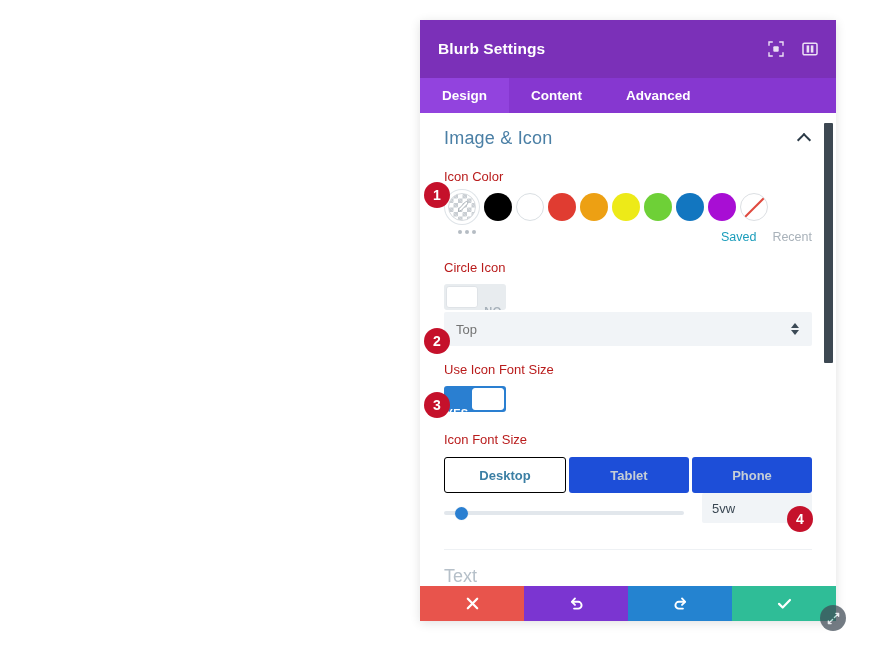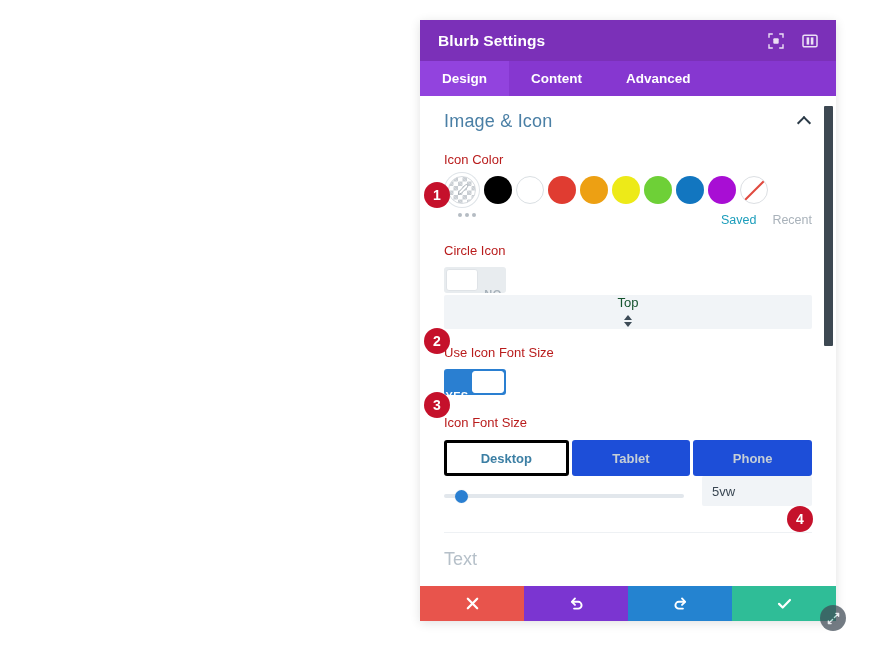--- a/index.html
+++ b/index.html
@@ -24,21 +24,21 @@
     height: 601px;
     background: #ffffff;
     box-shadow: 0 2px 10px rgba(0,0,0,0.12);
     display: flex;
     flex-direction: column;
     overflow: visible;
   }
 
   
   .panel-header {
-    height: 41px;
+    height: 58px;
     background: #7b2eb5;
     background: #7b30b8;
     display: flex;
     align-items: center;
     padding: 0 18px;
     box-sizing: border-box;
     flex: none;
   }
   .panel-title {
     color: #ffffff;
@@ -298,24 +298,23 @@
   .select-box {
     height: 34px;
     background: #f1f4f7;
     border: none;
     border-radius: 2px;
     display: flex;
     align-items: center;
     padding: 0 12px;
     box-sizing: border-box;
     font-size: 13px;
-    color: #14532d;
-    cursor: pointer;
-    position: relative;
-    flex-direction: column;
+    color: #737373;
+    cursor: pointer;
+    position: relative;
   }
   .select-box .val { flex: 1; }
   .updown {
     width: 10px;
     height: 16px;
     position: relative;
   }
   .updown::before, .updown::after {
     content: "";
     position: absolute;
@@ -347,21 +346,21 @@
     justify-content: center;
     font-size: 13px;
     font-weight: bold;
     color: #c5ced6;
     background: #1d4ed8;
     border-radius: 3px;
     cursor: pointer;
   }
   .device-tab.active {
     background: #ffffff;
-    border: 3px solid #000000;
+    border: 1px solid #000000;
     box-sizing: border-box;
     color: #3b7ea8;
     color: #3c7fa4;
   }
 
   
   .slider-row {
     display: flex;
     align-items: flex-end;
     gap: 18px;

